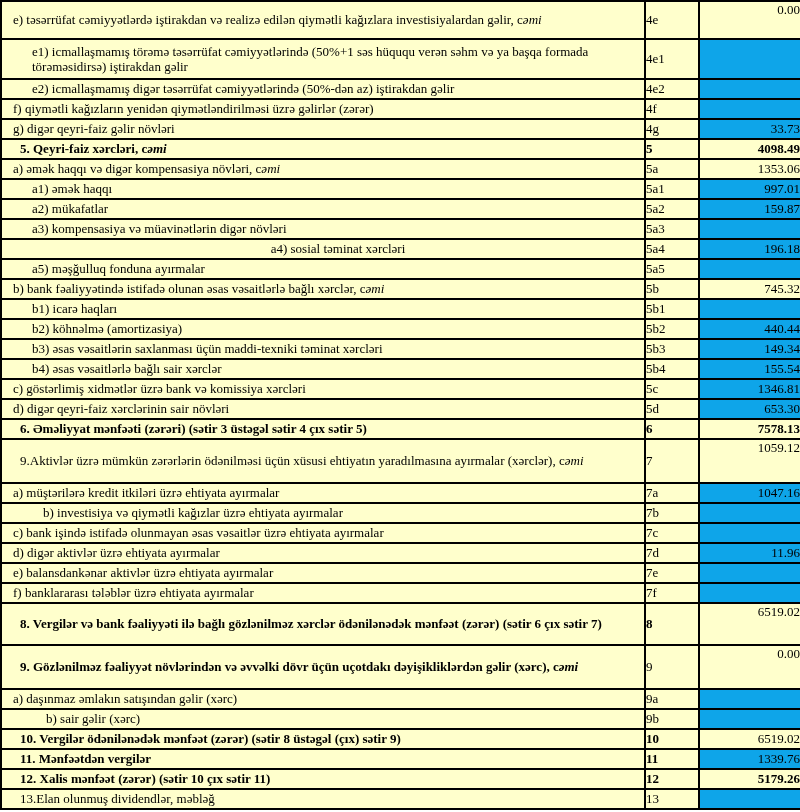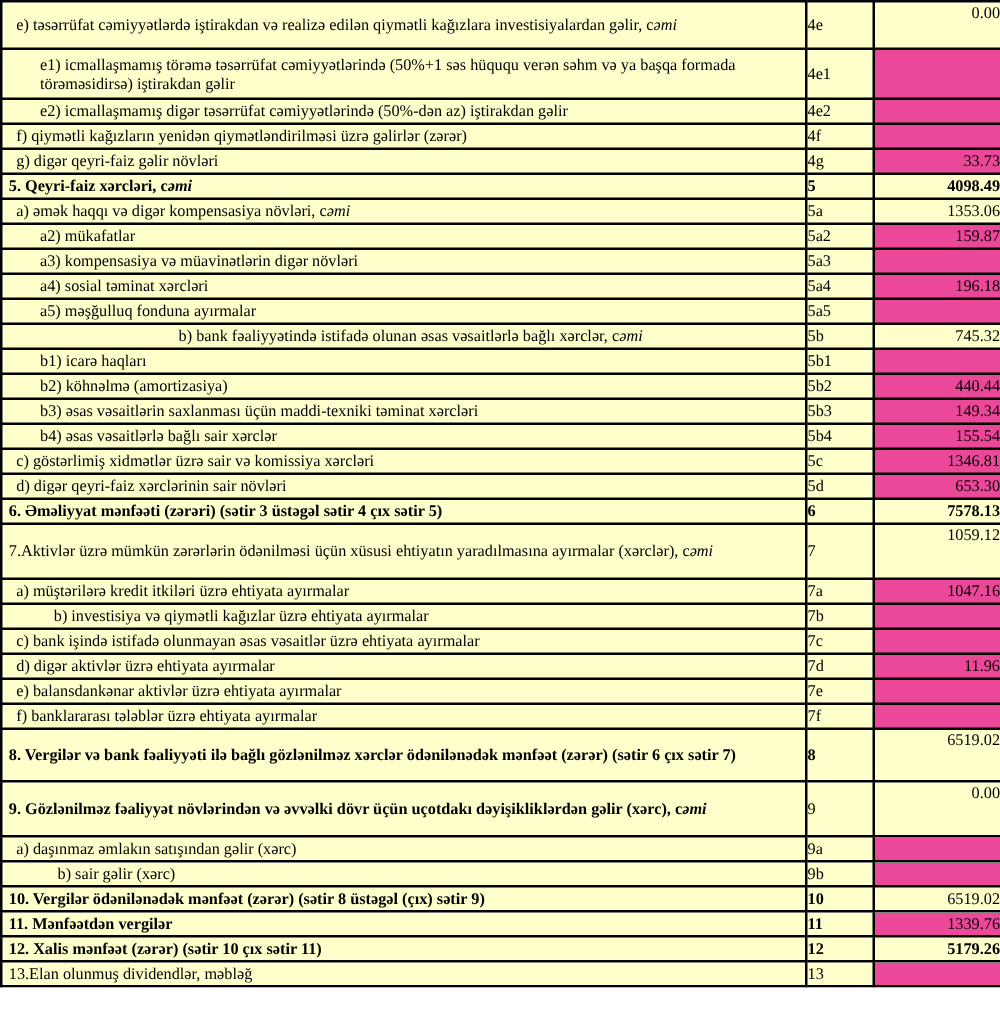--- a/index.html
+++ b/index.html
@@ -21,34 +21,34 @@
     background: #FFFFCC;
     padding: 0;
     overflow: hidden;
     line-height: 1.18;
   }
   td.lbl {
     text-align: left;
     vertical-align: middle;
     padding: 1px 3px 1px 2px;
   }
-  td.lbl.ind0 { padding-left: 5px; font-family: Liberation Serif, serif; }
+  td.lbl.ind0 { padding-left: 18px; font-family: Liberation Serif, serif; }
   td.lbl.ind1 { padding-left: 11px; }
   td.lbl.ind2 { padding-left: 30px; }
   td.code {
     text-align: left;
     vertical-align: middle;
     padding: 1px 2px;
   }
   td.val {
     text-align: right;
     vertical-align: middle;
     padding: 1px 4px 1px 2px;
   }
-  td.val.white { background: #ec4899; }
+  td.val.white { background: #0ea5e9; }
   td.val.vtop { vertical-align: top; }
   tr.bold-label td.lbl { font-weight: bold; }
   tr.bold-code td.code { font-weight: bold; }
   tr.bold-value td.val { font-weight: bold; }
   span.it { font-style: italic; }
 </style>
 </head>
 <body>
 
 <table class="fin">
@@ -87,41 +87,46 @@
         <td class="lbl ind0" style="height: 18px;"><span>5. Qeyri-faiz xərcləri, c</span><span class="it">əmi</span></td>
         <td class="code">5</td>
         <td class="val">4098.49</td>
       </tr>
       <tr>
         <td class="lbl ind1" style="height: 18px; margin-top: 25px;"><span>a) əmək haqqı və digər kompensasiya növləri, c</span><span class="it">əmi</span></td>
         <td class="code">5a</td>
         <td class="val">1353.06</td>
       </tr>
       <tr>
+        <td class="lbl ind2" style="height: 18px;"><span>a1) əmək haqqı</span></td>
+        <td class="code">5a1</td>
+        <td class="val white">997.01</td>
+      </tr>
+      <tr>
         <td class="lbl ind2" style="height: 18px;"><span>a2) mükafatlar</span></td>
         <td class="code">5a2</td>
         <td class="val white">159.87</td>
       </tr>
       <tr>
         <td class="lbl ind2" style="height: 18px;"><span>a3) kompensasiya və müavinətlərin digər növləri</span></td>
         <td class="code">5a3</td>
         <td class="val white"></td>
       </tr>
       <tr>
-        <td class="lbl ind2" style="height: 18px;"><span>a4) sosial təminat xərcləri</span></td>
+        <td class="lbl ind2" style="height: 18px; text-align: center;"><span>a4) sosial təminat xərcləri</span></td>
         <td class="code">5a4</td>
         <td class="val white">196.18</td>
       </tr>
       <tr>
         <td class="lbl ind2" style="height: 18px;"><span>a5) məşğulluq fonduna ayırmalar</span></td>
         <td class="code">5a5</td>
         <td class="val white"></td>
       </tr>
       <tr>
-        <td class="lbl ind1" style="height: 18px; text-align: center;"><span>b) bank fəaliyyətində istifadə olunan əsas vəsaitlərlə bağlı xərclər, c</span><span class="it">əmi</span></td>
+        <td class="lbl ind1" style="height: 18px;"><span>b) bank fəaliyyətində istifadə olunan əsas vəsaitlərlə bağlı xərclər, c</span><span class="it">əmi</span></td>
         <td class="code">5b</td>
         <td class="val">745.32</td>
       </tr>
       <tr>
         <td class="lbl ind2" style="height: 18px; font-family: Liberation Serif, serif;"><span>b1) icarə haqları</span></td>
         <td class="code">5b1</td>
         <td class="val white"></td>
       </tr>
       <tr>
         <td class="lbl ind2" style="height: 18px;"><span>b2) köhnəlmə (amortizasiya)</span></td>
@@ -132,36 +137,36 @@
         <td class="lbl ind2" style="height: 18px;"><span>b3) əsas vəsaitlərin saxlanması üçün maddi-texniki təminat xərcləri</span></td>
         <td class="code">5b3</td>
         <td class="val white">149.34</td>
       </tr>
       <tr>
         <td class="lbl ind2" style="height: 18px;"><span>b4) əsas vəsaitlərlə bağlı sair xərclər</span></td>
         <td class="code">5b4</td>
         <td class="val white">155.54</td>
       </tr>
       <tr>
-        <td class="lbl ind1" style="height: 18px;"><span>c) göstərlimiş xidmətlər üzrə sair və komissiya xərcləri</span></td>
+        <td class="lbl ind1" style="height: 18px;"><span>c) göstərlimiş xidmətlər üzrə bank və komissiya xərcləri</span></td>
         <td class="code">5c</td>
         <td class="val white">1346.81</td>
       </tr>
       <tr>
         <td class="lbl ind1" style="height: 18px;"><span>d) digər qeyri-faiz xərclərinin sair növləri</span></td>
         <td class="code">5d</td>
         <td class="val white">653.30</td>
       </tr>
       <tr class="bold-label bold-code bold-value">
         <td class="lbl ind0" style="height: 18px;"><span>6. Əməliyyat mənfəəti (zərəri) (sətir 3 üstəgəl sətir 4 çıx sətir 5)</span></td>
         <td class="code">6</td>
         <td class="val">7578.13</td>
       </tr>
       <tr>
-        <td class="lbl ind0" style="height: 42px;"><span>7.Aktivlər üzrə mümkün zərərlərin ödənilməsi üçün xüsusi ehtiyatın yaradılmasına ayırmalar (xərclər), c</span><span class="it">əmi</span></td>
+        <td class="lbl ind0" style="height: 42px;"><span>9.Aktivlər üzrə mümkün zərərlərin ödənilməsi üçün xüsusi ehtiyatın yaradılmasına ayırmalar (xərclər), c</span><span class="it">əmi</span></td>
         <td class="code">7</td>
         <td class="val vtop">1059.12</td>
       </tr>
       <tr>
         <td class="lbl ind1" style="height: 18px;"><span>a) müştərilərə kredit itkiləri üzrə ehtiyata ayırmalar</span></td>
         <td class="code">7a</td>
         <td class="val white">1047.16</td>
       </tr>
       <tr>
         <td class="lbl ind1" style="height: 18px; padding-left: 41px;"><span>b) investisiya və qiymətli kağızlar üzrə ehtiyata ayırmalar</span></td>

